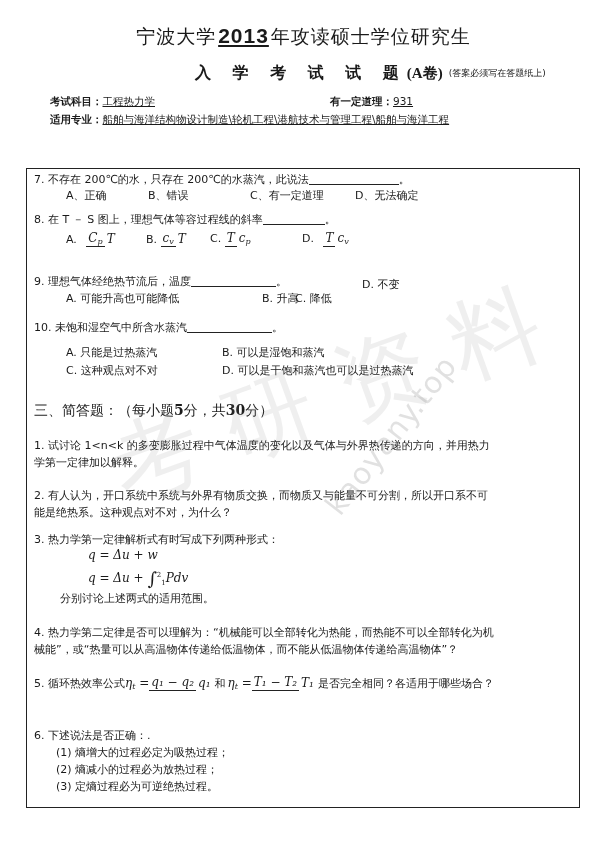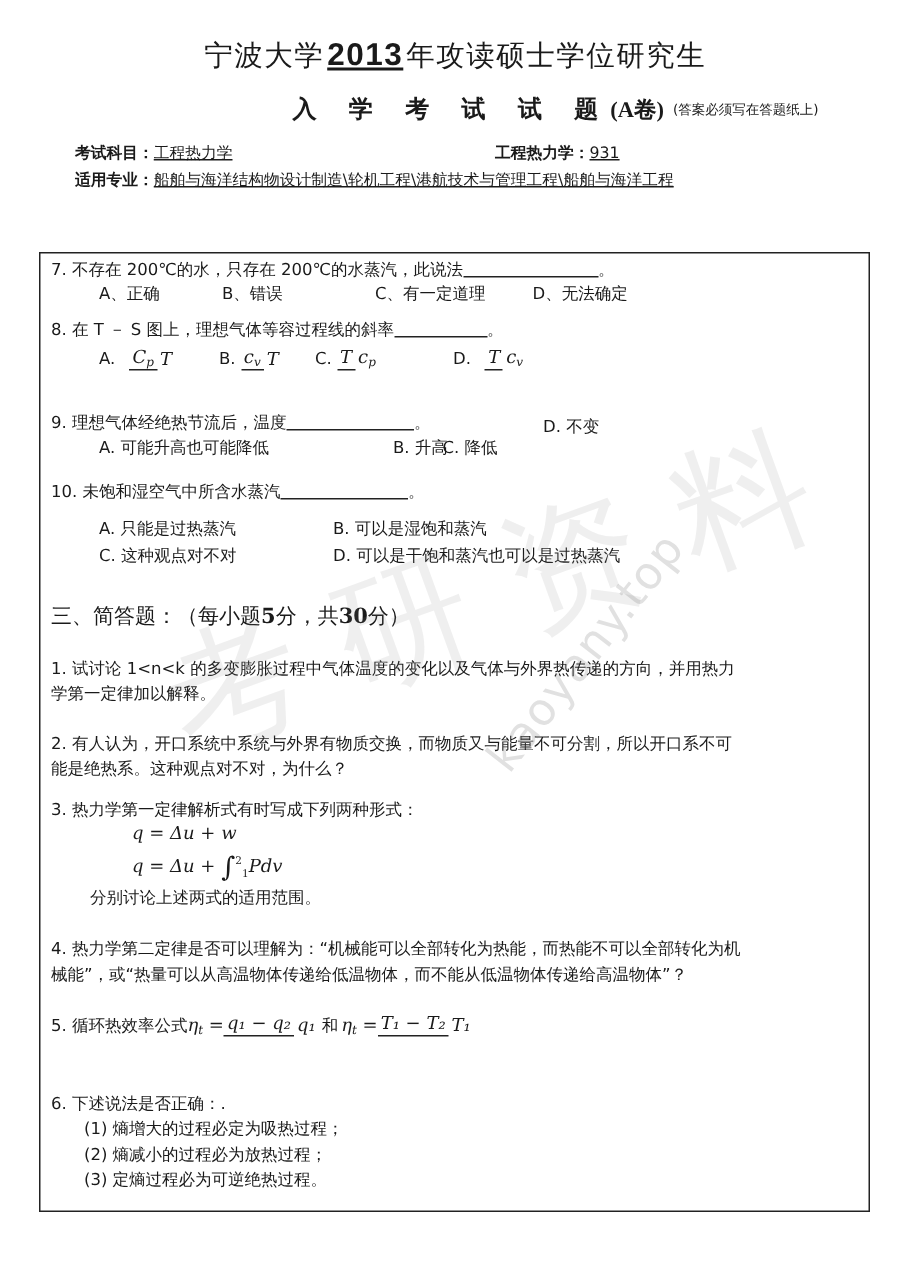--- a/index.html
+++ b/index.html
@@ -35,21 +35,21 @@
 <div class="abs title">
   <span>宁波大学</span><span class="year">2013</span><span>年攻读硕士学位研究生</span>
 </div>
 <div class="abs subtitle">
   <span>入 学 考 试 试 题</span><span class="paper">(A卷)</span><span class="note">(答案必须写在答题纸上)</span>
 </div>
 <div class="abs meta" style="left:50px; top:95px;">
   <b>考试科目：</b><u>工程热力学</u>
 </div>
 <div class="abs meta" style="left:330px; top:95px;">
-  <b>工程热力学：</b><u>931</u>
+  <b>有一定道理：</b><u>931</u>
 </div>
 <div class="abs meta" style="left:50px; top:113px;">
   <b>适用专业：</b><u>船舶与海洋结构物设计制造\轮机工程\港航技术与管理工程\船舶与海洋工程</u>
 </div>
 
 <div class="box"></div>
 
 <div class="abs q" style="left:34px; top:172px;">
   <span>7.</span>
   <span>不存在 200℃的水，只存在 200℃的水蒸汽，此说法</span><span class="blank" style="width:90px;"></span><span>。</span>
@@ -144,20 +144,21 @@
   <span class="frac">
       <span class="num">q₁ − q₂</span>
       <span class="den">q₁</span>
     </span>
   <span style="margin:0 2px;">和</span>
   <span class="formula"><span>η</span><span class="sub">t</span><span style="font-style:normal;"> = </span></span>
   <span class="frac">
       <span class="num">T₁ − T₂</span>
       <span class="den">T₁</span>
     </span>
+  <span style="margin-left:2px;">是否完全相同？各适用于哪些场合？</span>
 </div>
 
 <div class="abs q" style="left:34px; top:728px;">
   <span>6.</span> <span>下述说法是否正确：.</span>
 </div>
 <div class="abs q" style="left:56px; top:745px;">(1) 熵增大的过程必定为吸热过程；</div>
 <div class="abs q" style="left:56px; top:762px;">(2) 熵减小的过程必为放热过程；</div>
 <div class="abs q" style="left:56px; top:779px;">(3) 定熵过程必为可逆绝热过程。</div>
 
 <div class="abs footer" style="left:408px; top:818px;margin-top:40px;">第 2 页，共 3 页</div>

